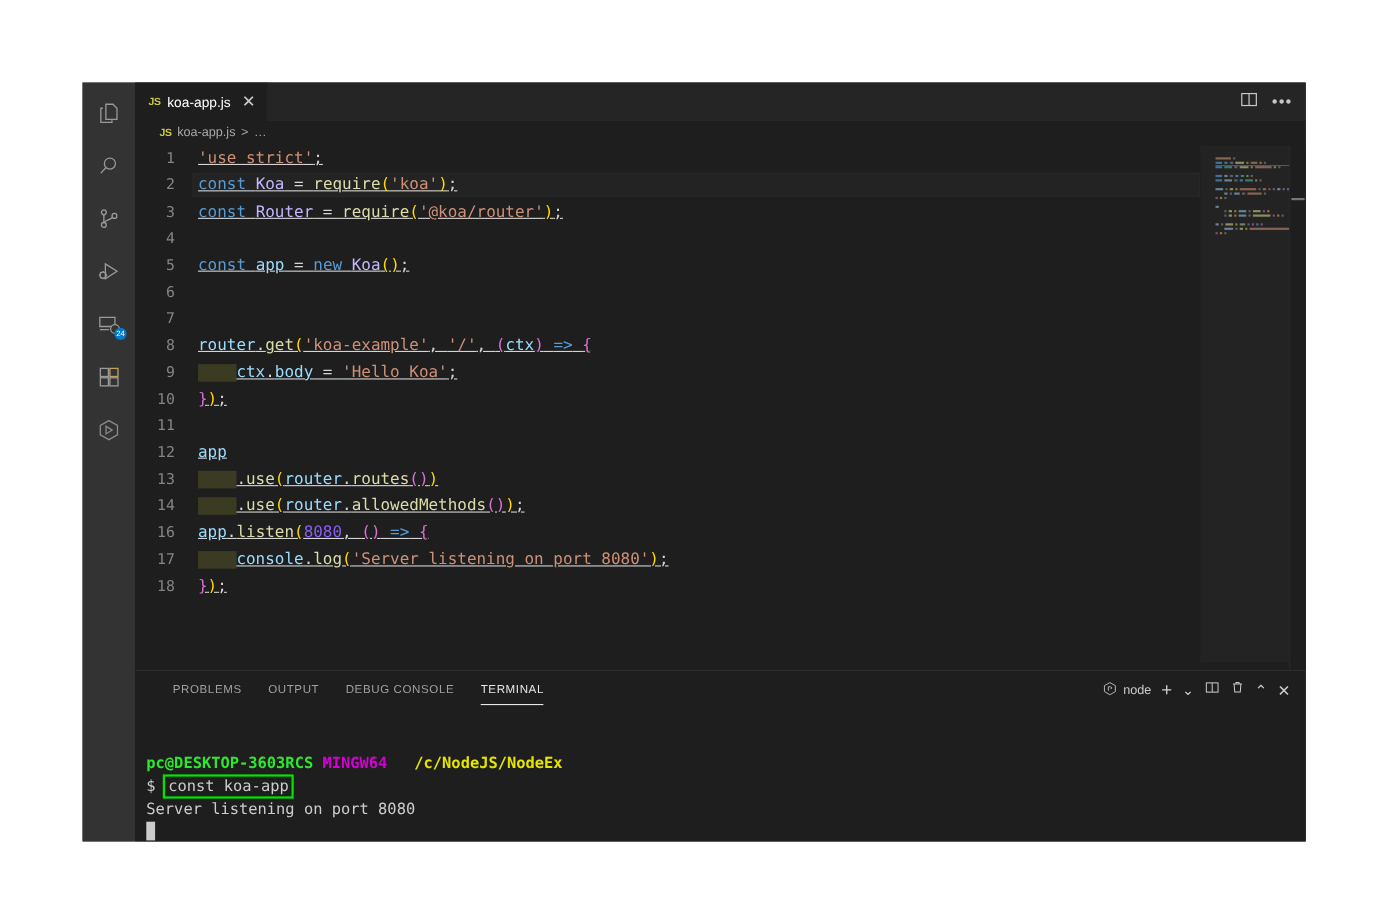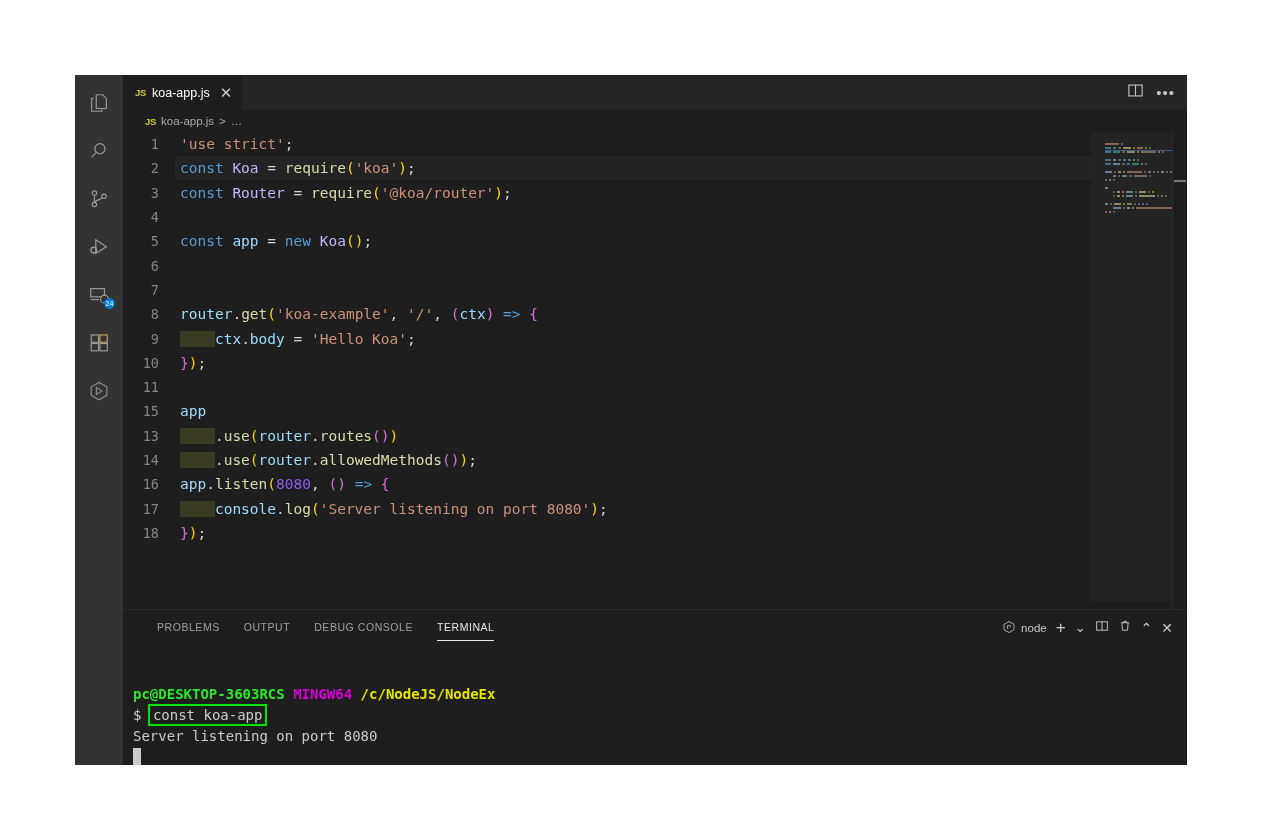--- a/index.html
+++ b/index.html
@@ -167,20 +167,21 @@
     font-size: 13.5px;
     font-family: "DejaVu Sans Mono", monospace;
     user-select: none;
   }
   .code-text {
     flex: 1 1 auto;
     white-space: pre;
     color: #d4d4d4;
     position: relative;
     padding-left: 5px;
+    text-decoration: underline;
   }
   .cur-line .code-text::before {
     content: "";
     position: absolute;
     left: 0; right: 0; top: -3px; bottom: -3px;
     border: 1px solid #282828;
     background: #232323;
     z-index: 0;
   }
   .code-text > span { position: relative; z-index: 1; }
@@ -304,21 +305,21 @@
     padding: 18px 0 0 10px;
     font-family: "DejaVu Sans Mono", monospace;
     font-size: 14px;
     color: #cccccc;
     line-height: 21px;
     white-space: pre;
     overflow: hidden;
   }
   .term-user { color: #2ee62e; font-weight: bold; }
   .term-host { color: #d400d4; font-weight: bold; }
-  .term-path { color: #e5e500; font-weight: bold; }
+  .term-path { color: #e5e500; font-weight: bold; margin-left: 16px; }
   .term-white { color: #cccccc; }
   .cmd-highlight {
     outline: 2px solid #00e600;
     padding: 0 3px;
     display: inline-block;
     line-height: 18px;
   }
   .term-cursor {
     display: inline-block;
     width: 8px;
@@ -438,21 +439,21 @@
           <div class="code-line cur-line"><div class="ln">2</div><div class="code-text"><span class="t-kw">const</span><span class="t-plain"> </span><span class="t-cls">Koa</span><span class="t-op"> = </span><span class="t-fn">require</span><span class="t-p1">(</span><span class="t-str">'koa'</span><span class="t-p1">)</span><span class="t-plain">;</span></div></div>
           <div class="code-line"><div class="ln">3</div><div class="code-text"><span class="t-kw">const</span><span class="t-plain"> </span><span class="t-cls">Router</span><span class="t-op"> = </span><span class="t-fn">require</span><span class="t-p1">(</span><span class="t-str">'@koa/router'</span><span class="t-p1">)</span><span class="t-plain">;</span></div></div>
           <div class="code-line"><div class="ln">4</div><div class="code-text"></div></div>
           <div class="code-line"><div class="ln">5</div><div class="code-text"><span class="t-kw">const</span><span class="t-plain"> </span><span class="t-var">app</span><span class="t-op"> = </span><span class="t-kw">new</span><span class="t-plain"> </span><span class="t-cls">Koa</span><span class="t-p1">()</span><span class="t-plain">;</span></div></div>
           <div class="code-line"><div class="ln">6</div></div>
           <div class="code-line"><div class="ln">7</div><div class="code-text"></div></div>
           <div class="code-line"><div class="ln">8</div><div class="code-text"><span class="t-var">router</span><span class="t-plain">.</span><span class="t-fn">get</span><span class="t-p1">(</span><span class="t-str">'koa-example'</span><span class="t-plain">, </span><span class="t-str">'/'</span><span class="t-plain">, </span><span class="t-p2">(</span><span class="t-var">ctx</span><span class="t-p2">)</span><span class="t-plain"> </span><span class="t-kw">=&gt;</span><span class="t-plain"> </span><span class="t-p2">{</span></div></div>
           <div class="code-line"><div class="ln">9</div><div class="code-text"><span class="indent-box">    </span><span class="t-var">ctx</span><span class="t-plain">.</span><span class="t-var">body</span><span class="t-op"> = </span><span class="t-str">'Hello Koa'</span><span class="t-plain">;</span></div></div>
           <div class="code-line"><div class="ln">10</div><div class="code-text"><span class="t-p2">}</span><span class="t-p1">)</span><span class="t-plain">;</span></div></div>
           <div class="code-line"><div class="ln">11</div><div class="code-text"></div></div>
-          <div class="code-line"><div class="ln">15</div><div class="code-text"><span class="t-var">app</span></div></div>
+          <div class="code-line"><div class="ln">12</div><div class="code-text"><span class="t-var">app</span></div></div>
           <div class="code-line"><div class="ln">13</div><div class="code-text"><span class="indent-box">    </span><span class="t-plain">.</span><span class="t-fn">use</span><span class="t-p1">(</span><span class="t-var">router</span><span class="t-plain">.</span><span class="t-fn">routes</span><span class="t-p2">()</span><span class="t-p1">)</span></div></div>
           <div class="code-line"><div class="ln">14</div><div class="code-text"><span class="indent-box">    </span><span class="t-plain">.</span><span class="t-fn">use</span><span class="t-p1">(</span><span class="t-var">router</span><span class="t-plain">.</span><span class="t-fn">allowedMethods</span><span class="t-p2">()</span><span class="t-p1">)</span><span class="t-plain">;</span></div></div>
           <div class="code-line"><div class="ln">16</div><div class="code-text"><span class="t-var">app</span><span class="t-plain">.</span><span class="t-fn">listen</span><span class="t-p1">(</span><span class="t-num">8080</span><span class="t-plain">, </span><span class="t-p2">()</span><span class="t-plain"> </span><span class="t-kw">=&gt;</span><span class="t-plain"> </span><span class="t-p2">{</span></div></div>
           <div class="code-line"><div class="ln">17</div><div class="code-text"><span class="indent-box">    </span><span class="t-var">console</span><span class="t-plain">.</span><span class="t-fn">log</span><span class="t-p1">(</span><span class="t-str">'Server listening on port 8080'</span><span class="t-p1">)</span><span class="t-plain">;</span></div></div>
           <div class="code-line"><div class="ln">18</div><div class="code-text"><span class="t-p2">}</span><span class="t-p1">)</span><span class="t-plain">;</span></div></div>
         </div>
 
       <div class="minimap" id="minimap">
         <div class="mm-slider"></div>
       <div class="mm-line">

